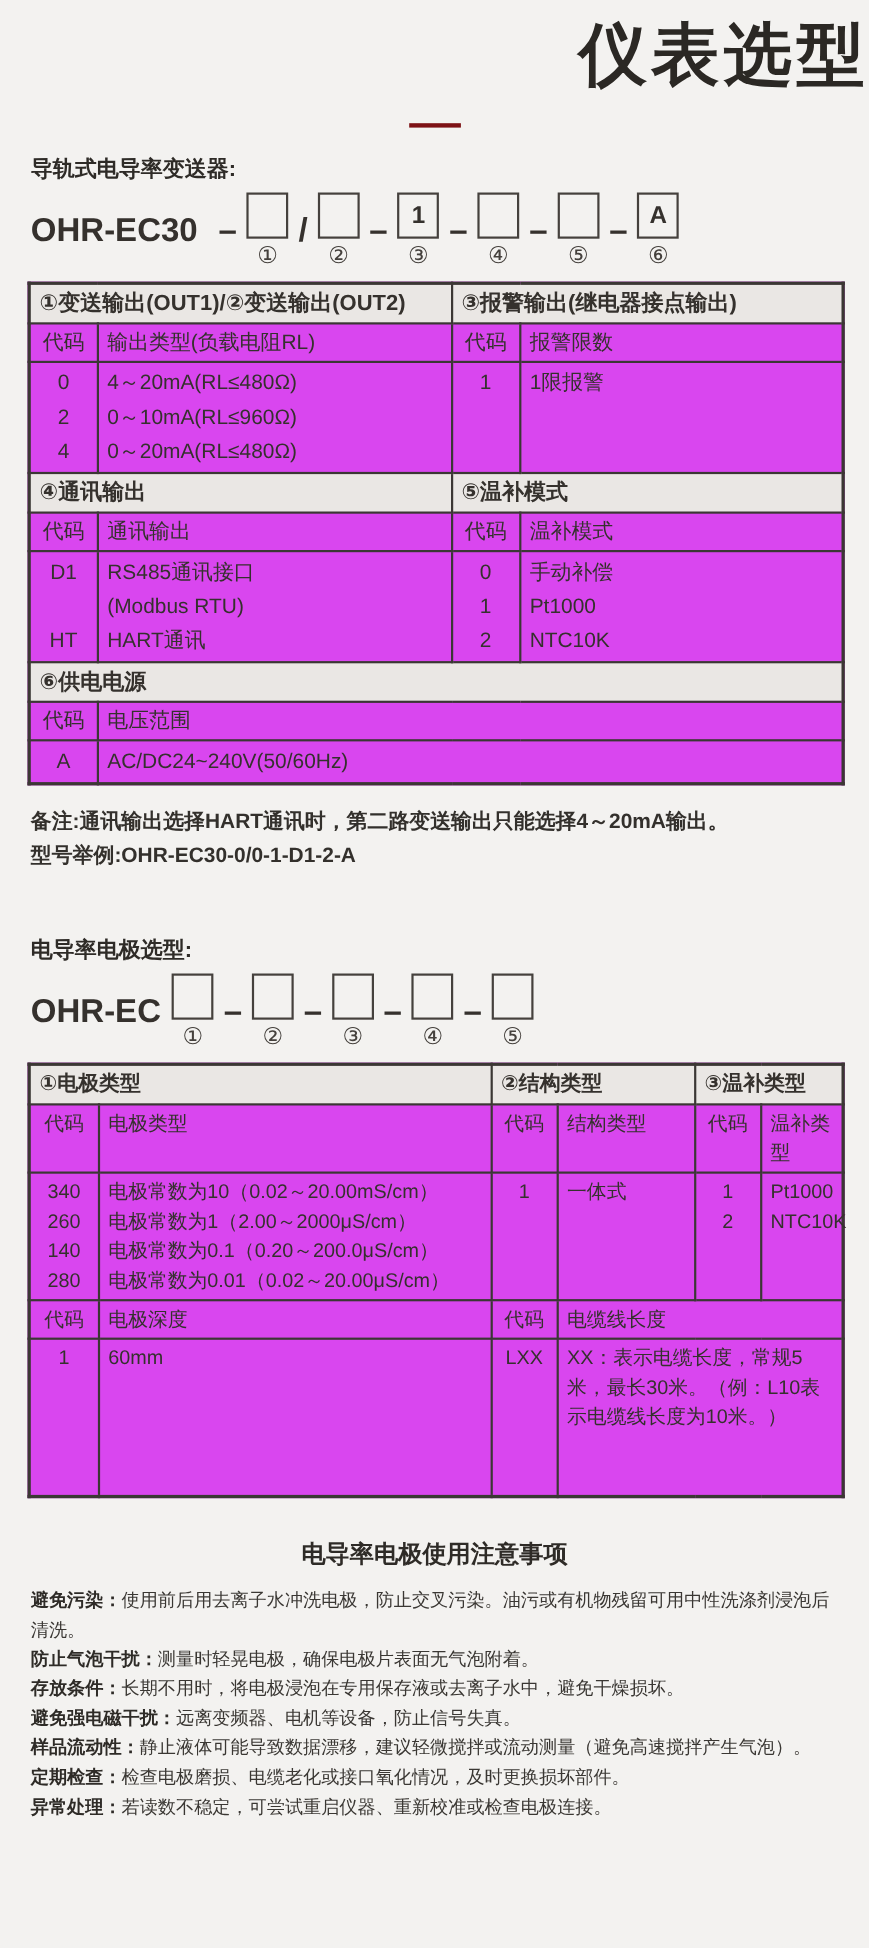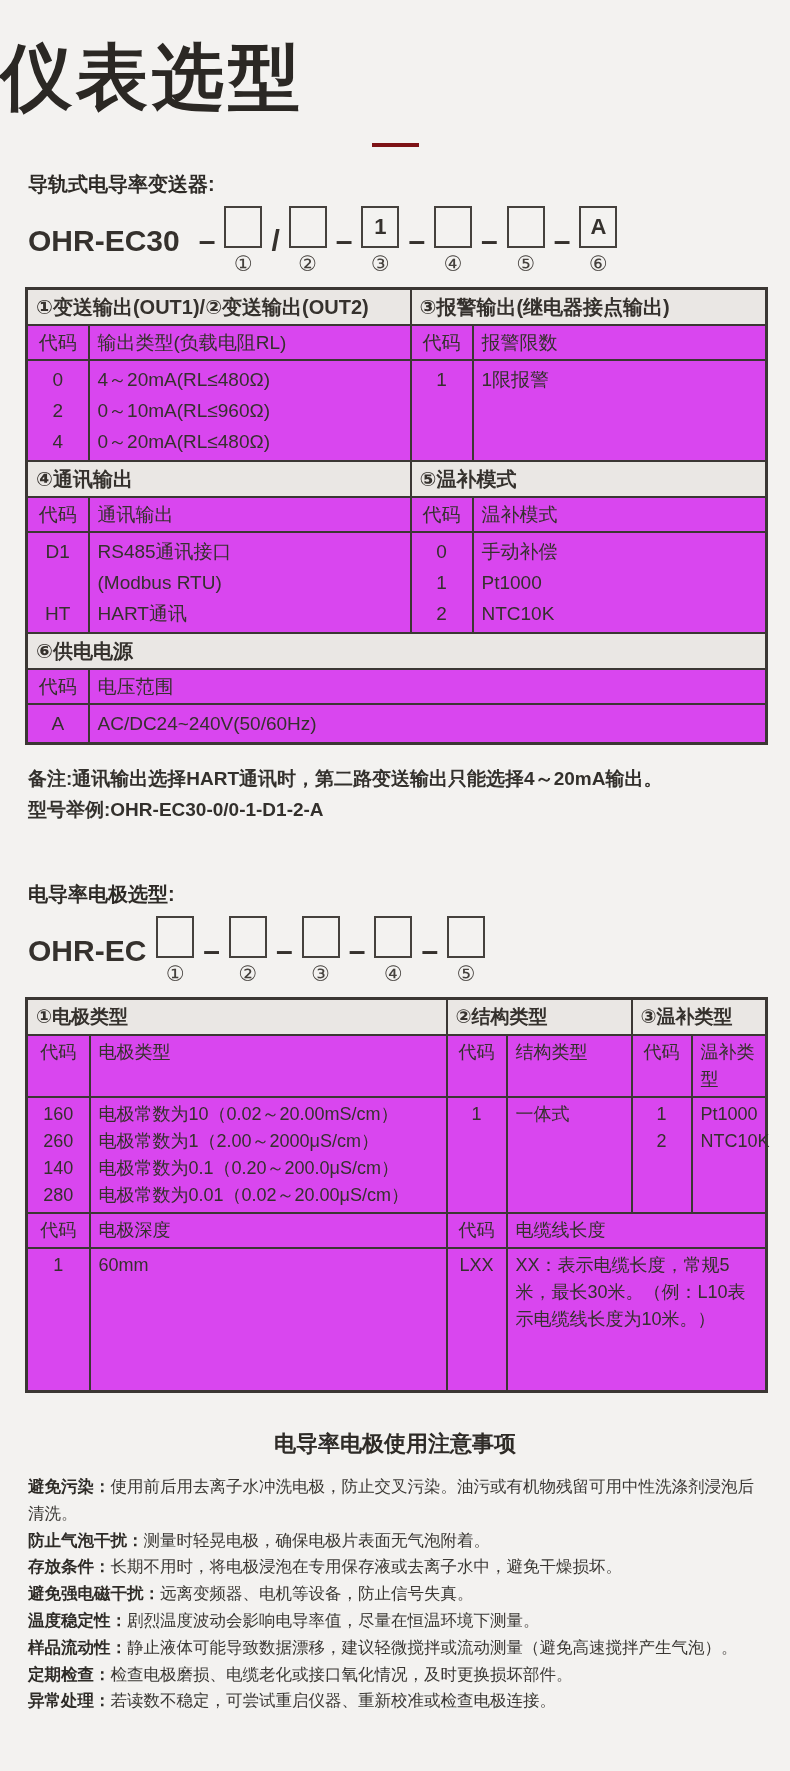--- a/index.html
+++ b/index.html
@@ -3,24 +3,24 @@
 <meta charset="utf-8">
 <style>
   html,body{margin:0;padding:0;}
   body{
     width:790px;height:1771px;overflow:hidden;
     background:#f3f2f0;
     color:#35312d;
     font-family:"Liberation Sans","DejaVu Sans",sans-serif;
   }
   .page-title{
-    text-align:left;
-    font-size:72px;font-weight:900;letter-spacing:4px;
+    text-align:right;
+    font-size:62px;font-weight:900;letter-spacing:4px;
     color:#2b2824;
-    padding-top:41px;line-height:1.0;
+    padding-top:20px;line-height:1.0;
   }
   .title-dash{
     width:47px;height:4px;margin:30px auto 0;
     background:#7d1215;
   }
   .content{padding:0 25px;}
   .sec-heading{
     font-size:20px;font-weight:bold;color:#2e2b27;
     margin:24px 3px 8px;
   }
@@ -276,21 +276,21 @@
     <tr class="sub">
       <td class="code">代码</td>
       <td>电极类型</td>
       <td class="code mid">代码</td>
       <td>结构类型</td>
       <td class="code mid">代码</td>
       <td>温补类型</td>
     </tr>
     <tr class="data">
       <td class="code stack">
-        <div>160</div>
+        <div>340</div>
         <div>260</div>
         <div>140</div>
         <div>280</div>
       </td>
       <td class="stack">
         <div>电极常数为10（0.02～20.00mS/cm）</div>
         <div>电极常数为1（2.00～2000μS/cm）</div>
         <div>电极常数为0.1（0.20～200.0μS/cm）</div>
         <div>电极常数为0.01（0.02～20.00μS/cm）</div>
       </td>
@@ -329,21 +329,20 @@
     </tr>
   </tbody>
     </table>
 
   <div class="notes-heading">电导率电极使用注意事项</div>
   <div class="notes">
     <div class="note-line"><span class="note-label">避免污染：</span><span>使用前后用去离子水冲洗电极，防止交叉污染。油污或有机物残留可用中性洗涤剂浸泡后清洗。</span></div>
     <div class="note-line"><span class="note-label">防止气泡干扰：</span><span>测量时轻晃电极，确保电极片表面无气泡附着。</span></div>
     <div class="note-line"><span class="note-label">存放条件：</span><span>长期不用时，将电极浸泡在专用保存液或去离子水中，避免干燥损坏。</span></div>
     <div class="note-line"><span class="note-label">避免强电磁干扰：</span><span>远离变频器、电机等设备，防止信号失真。</span></div>
-    <div class="note-line"><span class="note-label">温度稳定性：</span><span>剧烈温度波动会影响电导率值，尽量在恒温环境下测量。</span></div>
     <div class="note-line"><span class="note-label">样品流动性：</span><span>静止液体可能导致数据漂移，建议轻微搅拌或流动测量（避免高速搅拌产生气泡）。</span></div>
     <div class="note-line"><span class="note-label">定期检查：</span><span>检查电极磨损、电缆老化或接口氧化情况，及时更换损坏部件。</span></div>
     <div class="note-line"><span class="note-label">异常处理：</span><span>若读数不稳定，可尝试重启仪器、重新校准或检查电极连接。</span></div>
     <div class="note-line"></div>
 
   </div>
 
 </div>
 
 </body></html>

